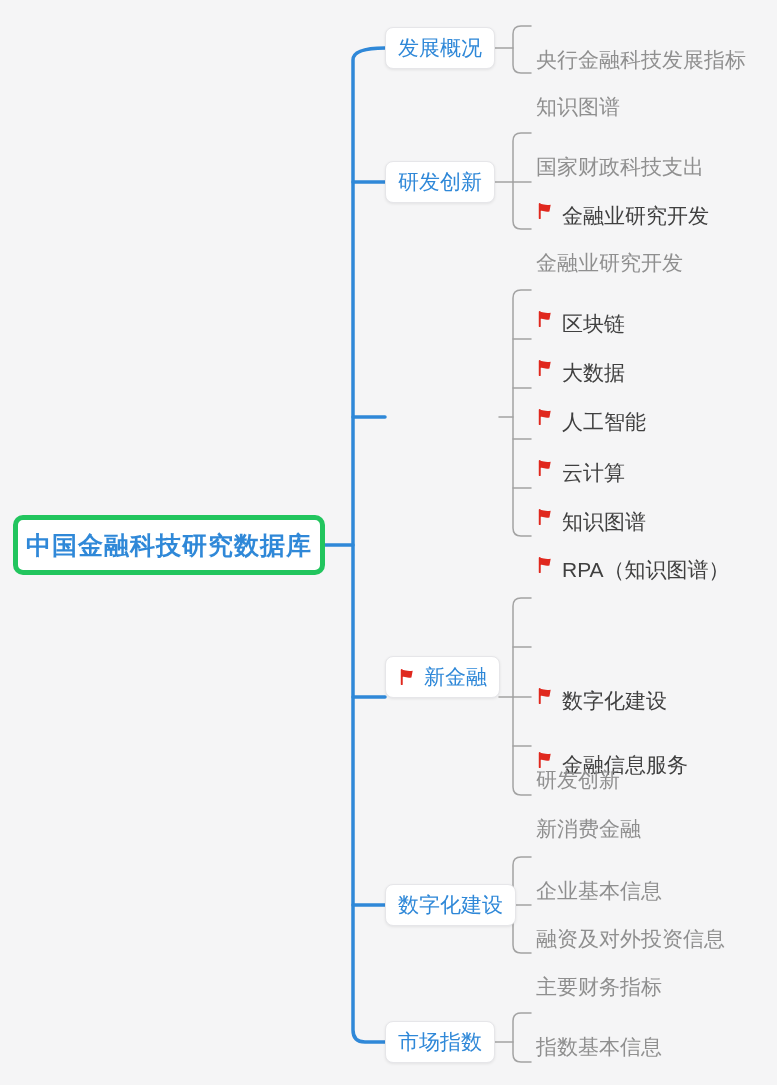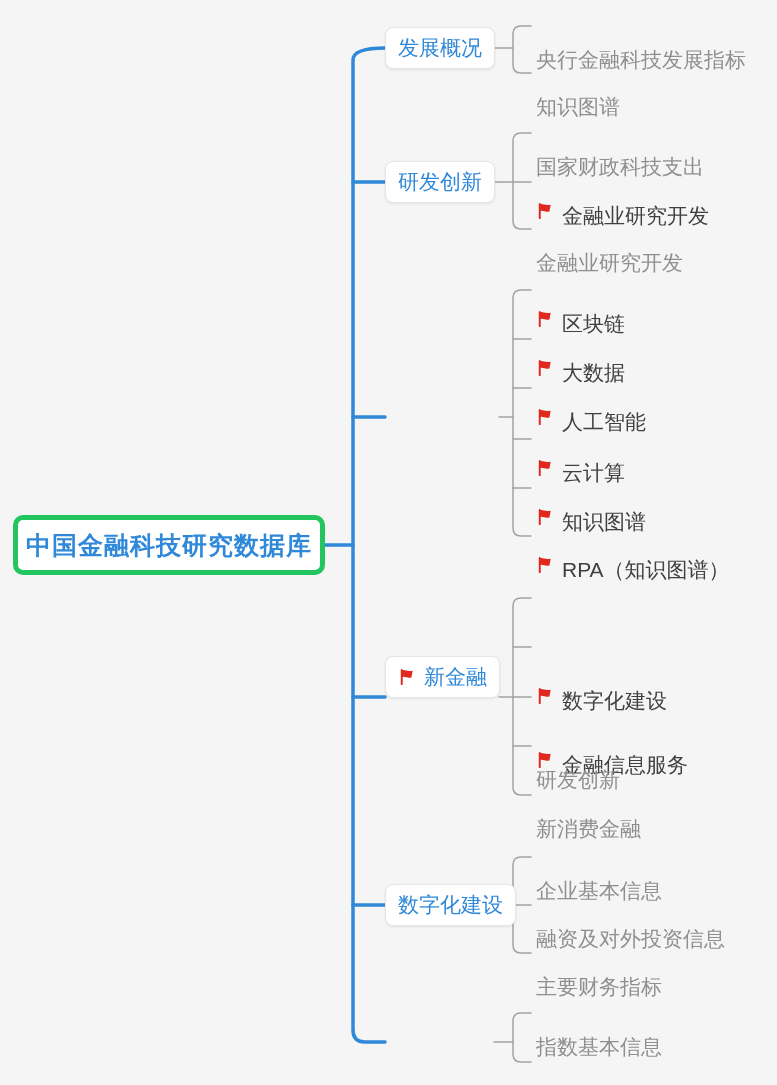--- a/index.html
+++ b/index.html
@@ -143,20 +143,23 @@
         <svg width="18" height="18" viewBox="0 0 24 24">
           <path d="M5 2.5 V21.5" stroke="#e0281e" stroke-width="2.6" stroke-linecap="round" fill="none"></path>
           <path d="M5 3.2 C9 1.6 11.5 5.4 19.6 3.6 L17.9 12.6 C11.5 14.1 9.6 10.6 5 12.3 Z" fill="#e0281e"></path>
         </svg>
       </span>
     <span>新金融</span>
   </div>
   <div class="branch-node" style="top:884px">
     <span>数字化建设</span>
   </div>
+  <div class="branch-node" style="top:1021px">
+    <span>市场指数</span>
+  </div>
 
   <div class="leaf" style="top:11px">
     <span>央行金融科技发展指标</span>
   </div>
   <div class="leaf" style="top:58px">
     <span>知识图谱</span>
   </div>
 
   <div class="leaf" style="top:118px">
     <span>国家财政科技支出</span>

